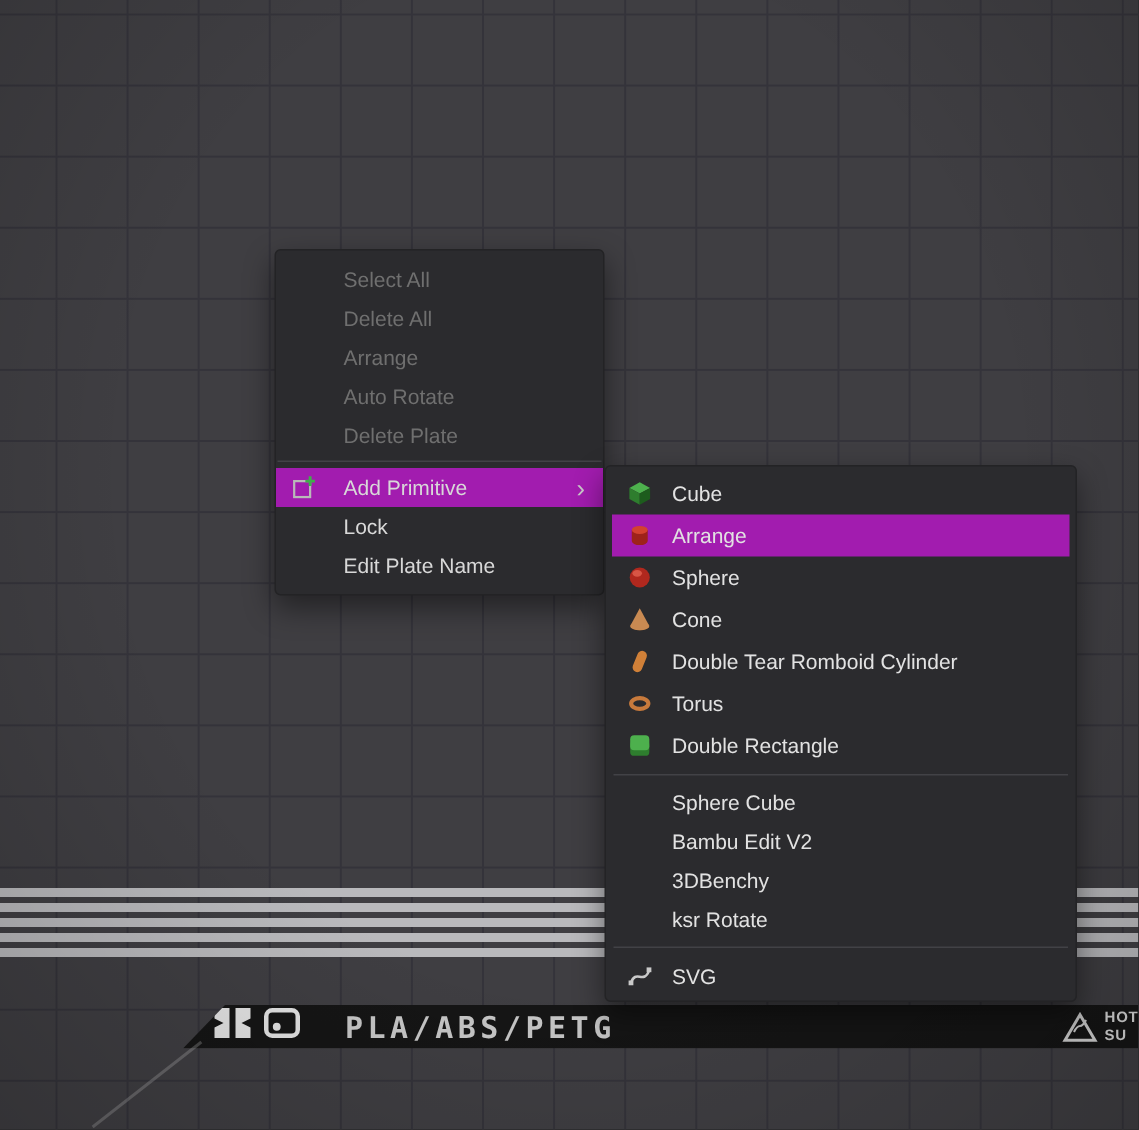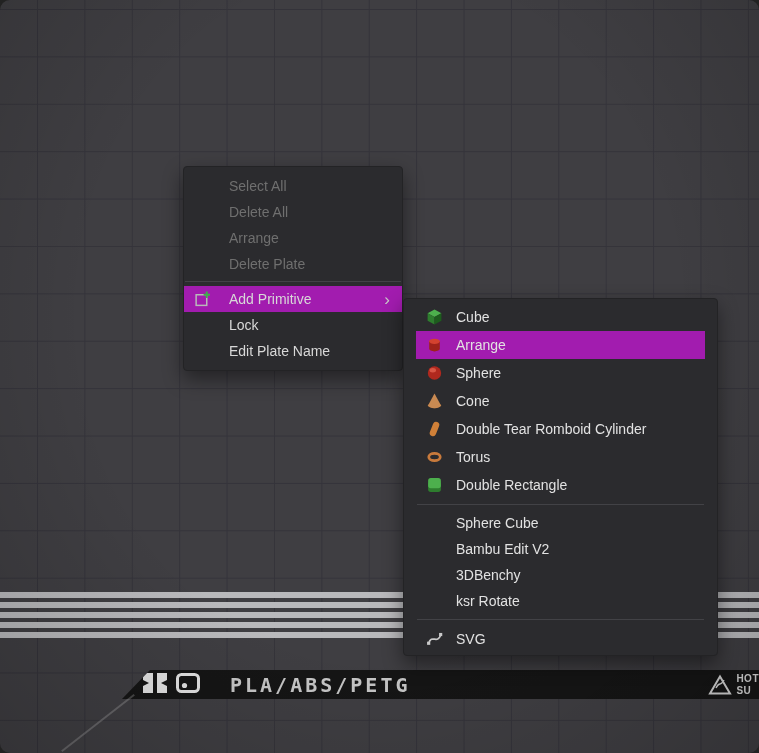--- a/index.html
+++ b/index.html
@@ -7,21 +7,20 @@
   body { font-family:"Liberation Sans", sans-serif; }
 
   .screen{
     position:relative; width:759px; height:753px; overflow:hidden;
     background-color:#3f3e42;
     background-image:
       linear-gradient(#34333a 1px, transparent 1px),
       linear-gradient(90deg, #34333a 1px, transparent 1px);
     background-size:47.4px 47.4px;
     background-position:37px 9px;
-    border-radius:10px;
   }
   .vignette{
     position:absolute; inset:0; z-index:4; pointer-events:none;
     background:radial-gradient(ellipse at 50% 42%, rgba(0,0,0,0) 55%, rgba(0,0,0,0.18) 100%);
   }
 
   
   .stripes{ position:absolute; left:0; right:0; top:592px; z-index:1; }
   .stripe{ height:6px; margin-bottom:4px; background:#b9b9bc; }
 
@@ -52,21 +51,21 @@
     position:absolute; left:52px; top:722px; width:92px; height:2px; z-index:2;
     background:rgba(190,190,190,.3); transform:rotate(-38deg);
   }
 
   
   .menu{
     position:absolute; background:#2b2b2e; border:1px solid #232325;
     border-radius:4px; box-shadow:0 8px 20px rgba(0,0,0,.45);
   }
   .menu1{ left:183px; top:166px; width:220px; z-index:10; padding:6px 0; }
-  .menu2{ left:403px; top:298px; width:315px; z-index:11; padding:4px 12px 2px; }
+  .menu2{ left:403px; top:310px; width:315px; z-index:11; padding:4px 4px 2px; }
 
   .mi{
     position:relative; display:flex; align-items:center;
     height:26px; padding-left:45px; padding-right:10px;
     font-size:14px; color:#d8d8d8; cursor:default; white-space:nowrap;
   }
   .mi.disabled{ color:#6f6f6f; }
   .mi.hl{ background:#a21caf; }
   .mi .icon{
     position:absolute; left:10px; top:50%; transform:translateY(-50%);
@@ -127,20 +126,23 @@
     <div class="mi disabled">
       <span>Select All</span>
     </div>
     <div class="mi disabled">
       <span>Delete All</span>
     </div>
     <div class="mi disabled">
       <span>Arrange</span>
     </div>
     <div class="mi disabled">
+      <span>Auto Rotate</span>
+    </div>
+    <div class="mi disabled">
       <span>Delete Plate</span>
     </div>
     <div class="sep"></div>
     <div class="mi hl">
       <span class="icon">
         <svg viewBox="0 0 16 16">
           <rect x="2" y="4" width="10" height="10" fill="none" stroke="#b9b9b9" stroke-width="1.4"></rect>
           <path d="M12,1 v6 M9,4 h6" stroke="#3fae4a" stroke-width="1.8" fill="none"></path>
         </svg>
       </span>

